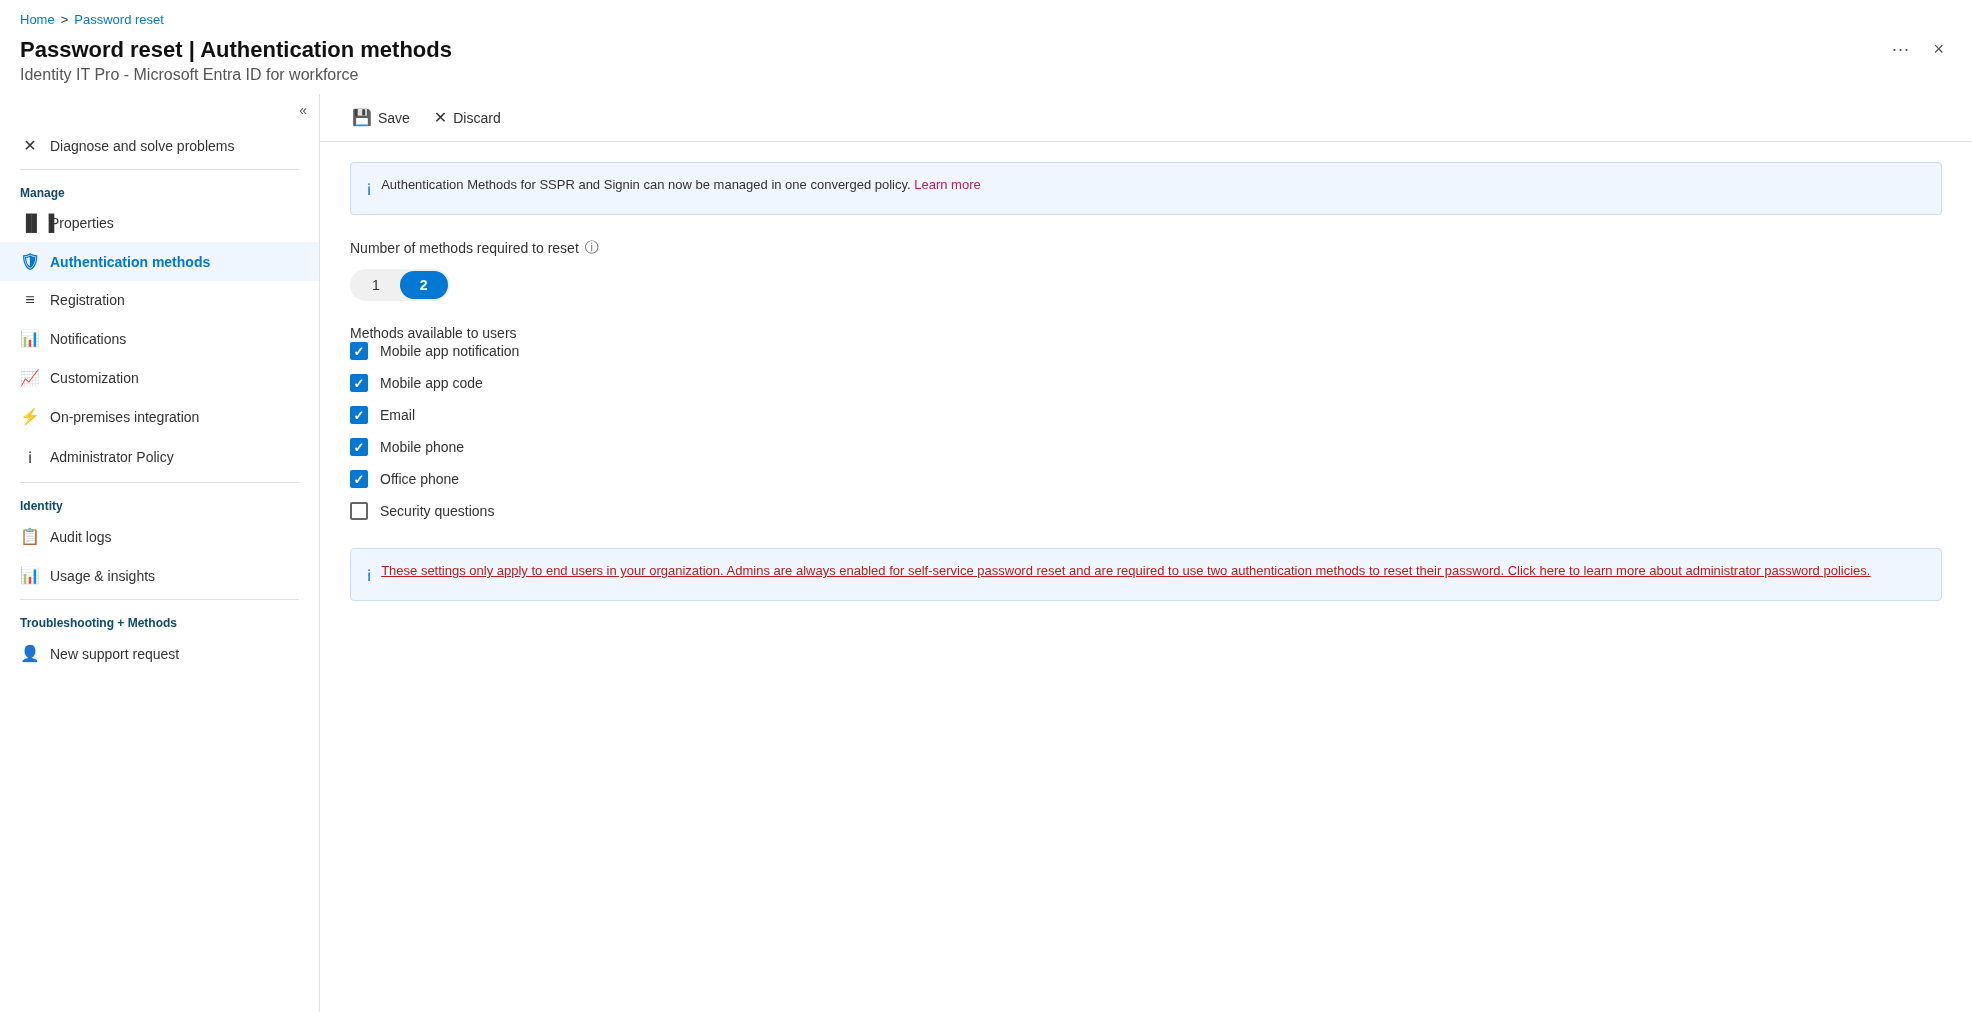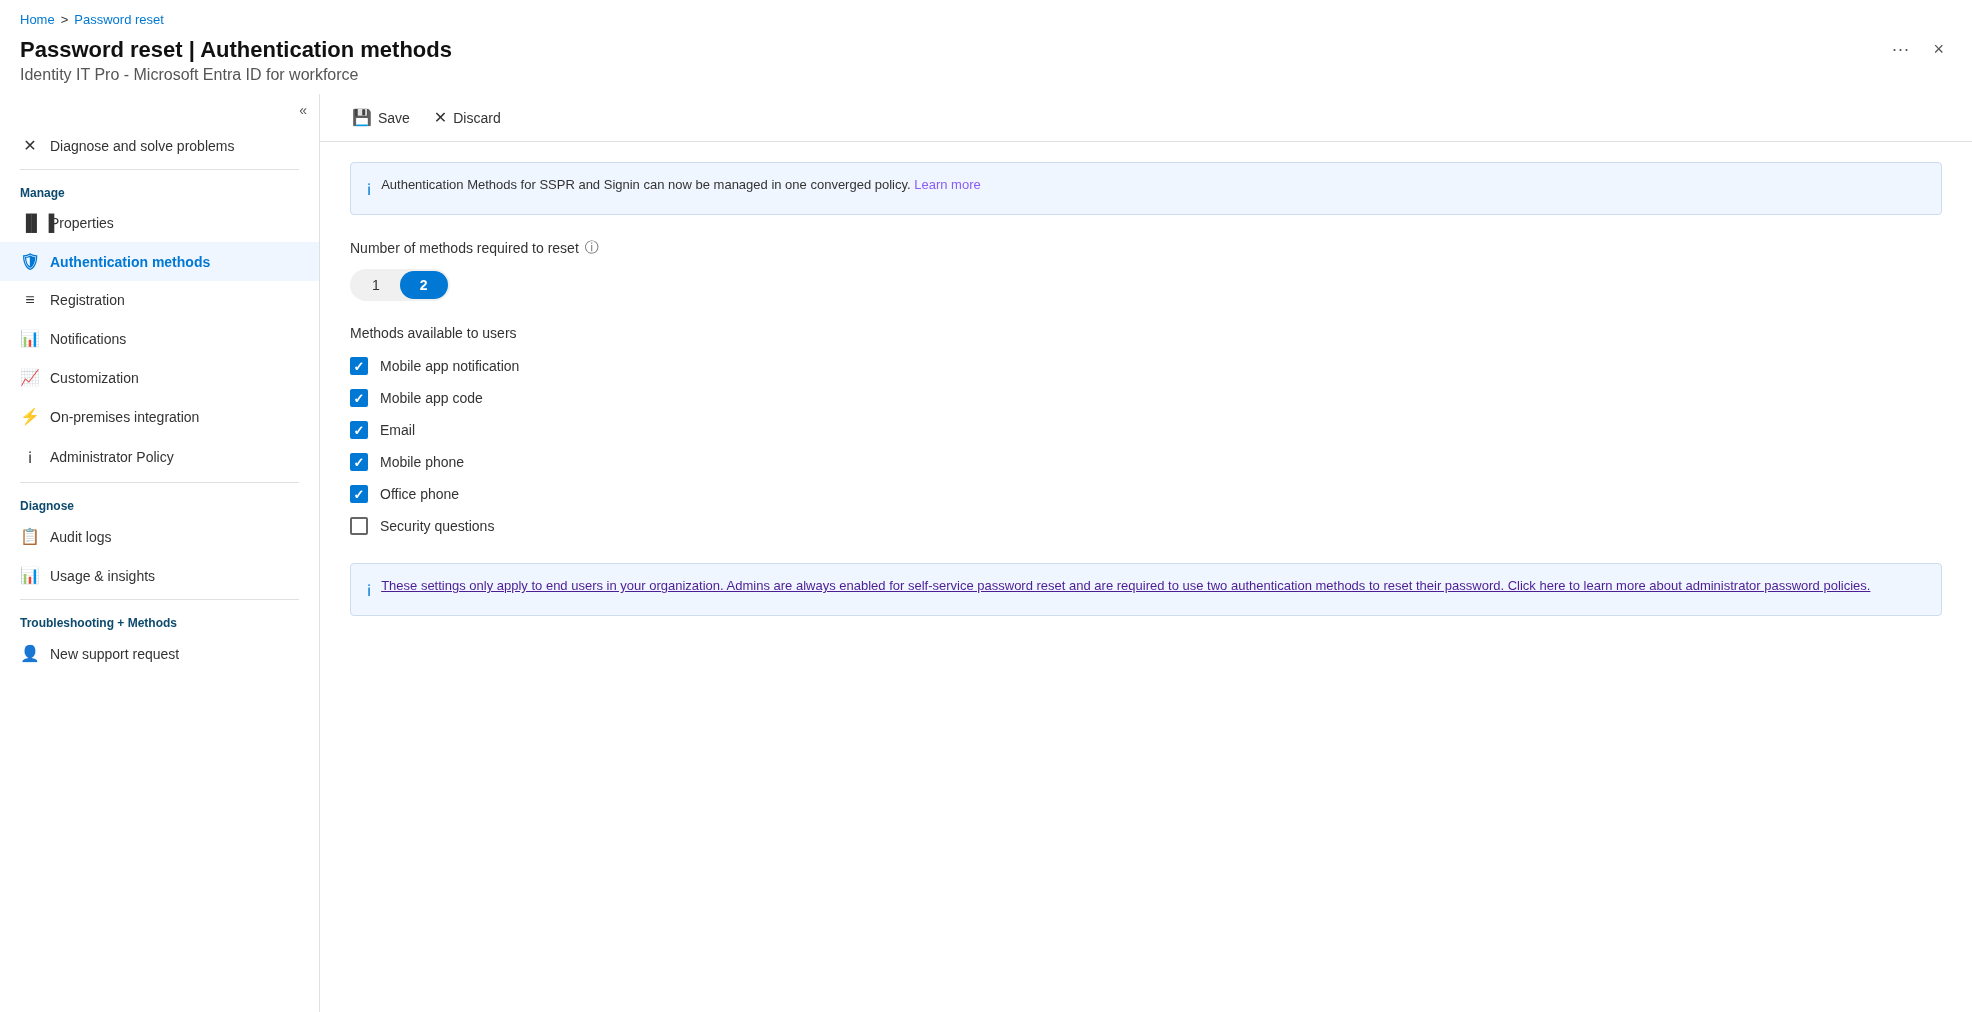--- a/index.html
+++ b/index.html
@@ -34,42 +34,42 @@
     
     .toolbar { display: flex; align-items: center; gap: 0; padding: 8px 20px; border-bottom: 1px solid #e0e0e0; }
     .toolbar-btn { display: flex; align-items: center; gap: 6px; background: none; border: none; cursor: pointer; padding: 6px 12px; font-size: 14px; color: #333; }
     .toolbar-btn .icon { font-size: 16px; }
 
     
     .content { flex: 1; overflow-y: auto; padding: 20px 30px; }
 
     .info-banner { display: flex; align-items: flex-start; gap: 10px; background: #eff6ff; border: 1px solid #cde; padding: 14px 16px; border-radius: 4px; margin-bottom: 24px; font-size: 13px; }
     .info-banner .info-icon { color: #0078d4; font-size: 16px; flex-shrink: 0; margin-top: 1px; }
-    .info-banner a { color: #8b5cf6; text-decoration: none; }
+    .info-banner a { color: #be185d; text-decoration: none; }
 
     .section-label { font-size: 14px; color: #333; margin-bottom: 12px; display: flex; align-items: center; gap: 6px; }
     .section-label .help-icon { color: #666; font-size: 14px; cursor: help; }
 
     
     .toggle-selector { display: flex; align-items: center; background: #f0f0f0; border-radius: 20px; padding: 2px; width: fit-content; margin-bottom: 24px; }
     .toggle-option { padding: 6px 20px; border-radius: 18px; cursor: pointer; font-size: 14px; color: #333; }
     .toggle-option.selected { background: #0078d4; color: #fff; font-weight: 600; }
 
-    .methods-section-label { font-size: 14px; color: #333; margin-bottom: 16px; }
+    .methods-section-label { font-size: 14px; color: #333; margin-bottom: 1px; }
 
     .method-list { display: flex; flex-direction: column; gap: 14px; margin-bottom: 28px; }
     .method-item { display: flex; align-items: center; gap: 12px; font-size: 14px; }
     .method-checkbox { width: 18px; height: 18px; border: 2px solid #0078d4; background: #0078d4; border-radius: 2px; display: flex; align-items: center; justify-content: center; flex-shrink: 0; cursor: pointer; }
     .method-checkbox.unchecked { background: #fff; border-color: #666; }
     .method-checkbox .check-mark { color: #fff; font-size: 13px; font-weight: 700; }
     .method-label { font-size: 14px; color: #333; }
 
     .bottom-banner { display: flex; align-items: flex-start; gap: 10px; background: #eff6ff; border: 1px solid #cde; padding: 14px 16px; border-radius: 4px; font-size: 13px; margin-top: 10px; }
     .bottom-banner .info-icon { color: #0078d4; font-size: 16px; flex-shrink: 0; margin-top: 1px; }
-    .bottom-banner a { color: #4c1d95; text-decoration: underline; }
+    .bottom-banner a { color: #b91c1c; text-decoration: underline; }
   </style>
 </head>
 <body>
 
 <div class="breadcrumb">
   <a href="#">Home</a>
   <span>&gt;</span>
   <a href="#">Password reset</a>
 </div>
 
@@ -120,21 +120,21 @@
     <div class="sidebar-item">
       <span class="item-icon">⚡</span>
       <span>On-premises integration</span>
     </div>
     <div class="sidebar-item">
       <span class="item-icon">ℹ</span>
       <span>Administrator Policy</span>
     </div>
 
     <hr class="sidebar-divider">
-    <div class="sidebar-section-header">Diagnose</div>
+    <div class="sidebar-section-header">Identity</div>
 
     <div class="sidebar-item">
       <span class="item-icon">📋</span>
       <span>Audit logs</span>
     </div>
     <div class="sidebar-item">
       <span class="item-icon">📊</span>
       <span>Usage &amp; insights</span>
     </div>
 

